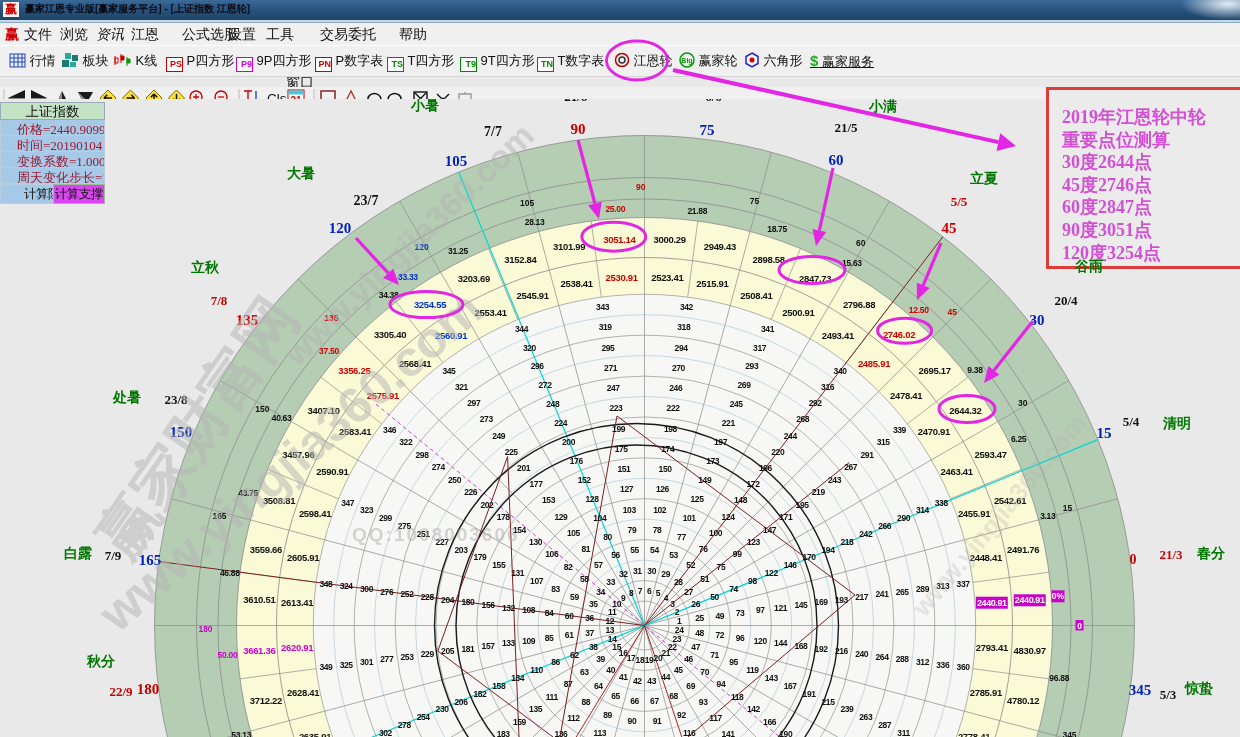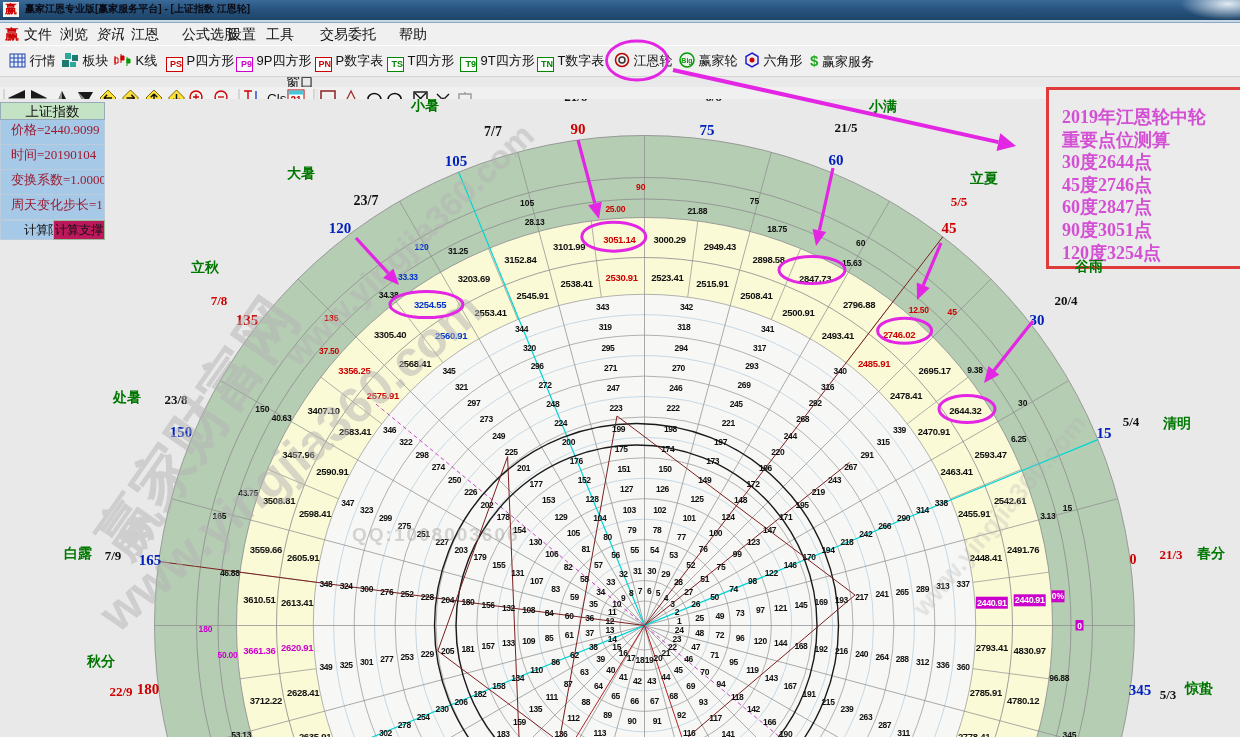--- a/index.html
+++ b/index.html
@@ -17,21 +17,21 @@
  border-top:1px solid #fff;border-bottom:1px solid #d4d4d4;font-size:13px;color:#111;}
 #toolbar2{position:absolute;left:0;top:76px;width:1240px;height:23px;background:#f0f0f0;
  border-bottom:1px solid #c9c9c9;margin-top:11px;}
 #chart{position:absolute;left:0;top:99px;width:1240px;height:638px;background:#e9e9e9;}
 .titem{position:absolute;top:5px;height:20px;line-height:20px;white-space:nowrap;}
 .box{display:inline-block;width:15px;height:13px;border:1.5px solid;font-size:9px;font-weight:bold;
  line-height:13px;text-align:right;vertical-align:-2px;background:#fff;}
 #panel{position:absolute;left:0;top:3px;width:105px;font-size:13.5px;font-weight:normal;font-family:"Liberation Serif",serif;}
 #panel *{box-sizing:border-box;}
 #panel .hd{background:#c4e2c4;color:#111;text-align:center;height:18px;line-height:18px;border:1px solid #9ab;}
-#panel .rw{background:#a6c9e8;color:#9b1b30;height:25px;line-height:19px;padding-left:10px;border:1px solid #bcd;
+#panel .rw{background:#a6c9e8;color:#9b1b30;height:16px;line-height:19px;padding-left:16px;border:1px solid #bcd;
  border-top:none;font-size:13px;white-space:nowrap;overflow:hidden;}
 #panel .bt{width:52.5px;height:20px;line-height:19px;display:inline-block;text-align:center;color:#111;float:left;white-space:nowrap;font-size:12.5px;letter-spacing:-0.5px;}
 #redbox{position:absolute;left:1046px;top:-12px;width:187px;height:160px;border:3px solid #e03b3b;
  background:#ebebeb;color:#d34fd3;font-family:"Liberation Serif",serif;font-size:18px;font-weight:bold;line-height:22.6px;padding:16px 0 0 13px;}
 </style></head>
 <body>
 <div id="titlebar">
     <div class="ic">赢</div>
     <div class="tt">赢家江恩专业版[赢家服务平台] - [上证指数 江恩轮]</div>
     <div class="corner"></div>
@@ -77,21 +77,21 @@
         <circle cx="8" cy="8" r="3" fill="none" stroke="#333" stroke-width="1.5"></circle>
       </svg> 江恩轮</span>
  <span class="titem" style="left:679px;"><svg width="16" height="16" style="vertical-align:-3px">
         <circle cx="8" cy="8" r="7" fill="none" stroke="#090" stroke-width="1.5"></circle>
         <text x="8" y="11" font-size="7" text-anchor="middle" fill="#090" font-weight="bold">Big</text>
       </svg> 赢家轮</span>
  <span class="titem" style="left:744px;"><svg width="16" height="16" style="vertical-align:-3px">
         <polygon points="8,1 14,4.5 14,11.5 8,15 2,11.5 2,4.5" fill="none" stroke="#22c" stroke-width="1.5"></polygon>
         <circle cx="8" cy="8" r="2.5" fill="#c00"></circle>
       </svg> 六角形</span>
- <span class="titem" style="left:810px;"><span style="color:#2a2;font-weight:bold;font-size:15px;">$</span> 赢家服务</span>
+ <span class="titem" style="left:810px;text-decoration:underline;"><span style="color:#2a2;font-weight:bold;font-size:15px;">$</span> 赢家服务</span>
 </div>
 <div id="toolbar2">
  <svg width="480" height="23">
   <g>
    <line x1="4" y1="2" x2="4" y2="21" stroke="#bbb"></line>
    <polygon points="8,11 25,3 25,19" fill="#1a1a1a"></polygon>
         <polygon points="8,11 25,11 25,19" fill="#909090"></polygon>
    <polygon points="47,11 31,3 31,19" fill="#1a1a1a"></polygon>
         <polygon points="47,11 31,11 31,19" fill="#909090"></polygon>
    <polygon points="62,4 69,18 56,18" fill="#1a1a1a"></polygon>
@@ -824,21 +824,21 @@
 <ellipse cx="967" cy="409" rx="28" ry="13.5" fill="none" stroke="#e326e3" stroke-width="3"></ellipse>
 </svg>
 <div id="panel">
  <div class="hd">上证指数</div>
  <div class="rw">价格=2440.9099</div>
  <div class="rw">时间=20190104</div>
  <div class="rw">变换系数=1.00000</div>
  <div class="rw">周天变化步长=1</div>
  <div style="height:20px;">
         <span class="bt" style="background:#a6c9e8;border:1px solid #bcd;padding-left:23px;">计算阻力</span>
-        <span class="bt" style="background:#be185d;border:1px solid #9b9;">计算支撑</span>
+        <span class="bt" style="background:#d946ef;border:1px solid #9b9;">计算支撑</span>
       </div>
 </div>
 <div id="redbox">2019年江恩轮中轮<br>重要点位测算<br>30度2644点<br>45度2746点<br>60度2847点<br>90度3051点<br>120度3254点</div>
 </div>
 <svg style="position:absolute;left:0;top:0;pointer-events:none" width="1240" height="737">
 <ellipse cx="637" cy="60.5" rx="30.5" ry="19.5" fill="none" stroke="#e326e3" stroke-width="2.8"></ellipse>
 <text x="1089" y="271" font-size="14" font-weight="bold" fill="#007700" text-anchor="middle" font-family="&quot;Liberation Sans&quot;,sans-serif">谷雨</text>
 <line x1="673" y1="70" x2="998.4" y2="142.1" stroke="#e326e3" stroke-width="4"></line>
 <polygon points="1016,146 1000.3,133.3 996.5,150.9" fill="#e326e3"></polygon>
 </svg>

